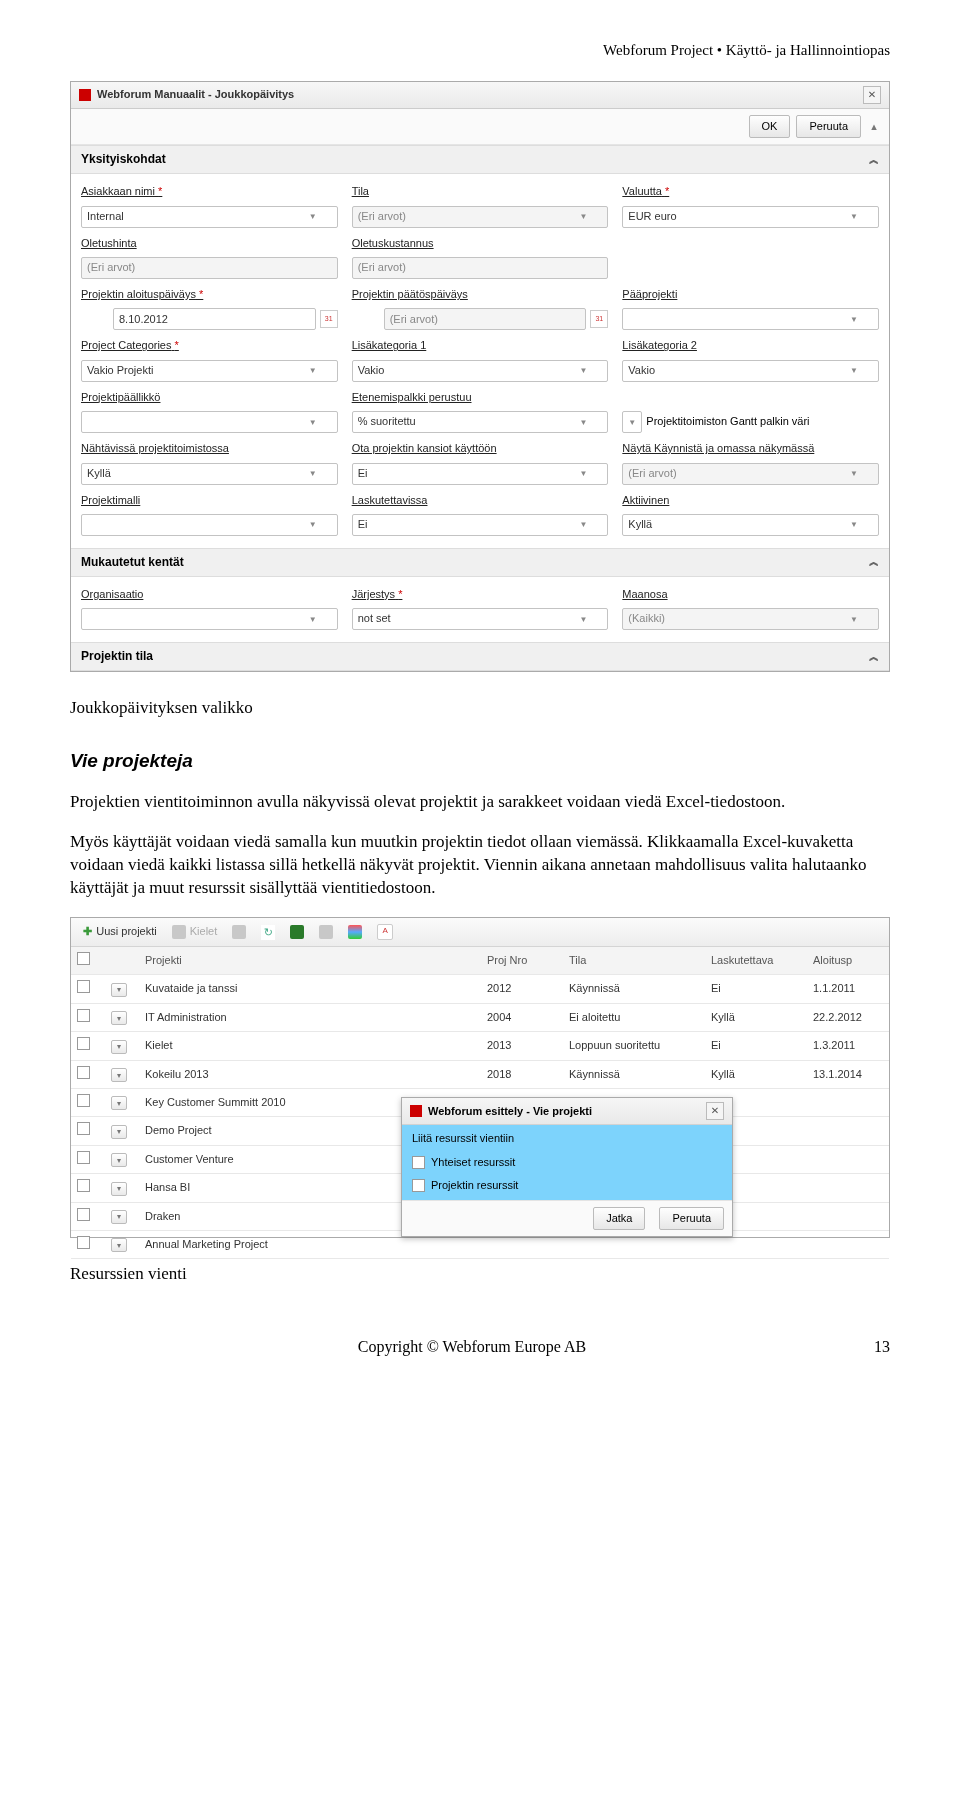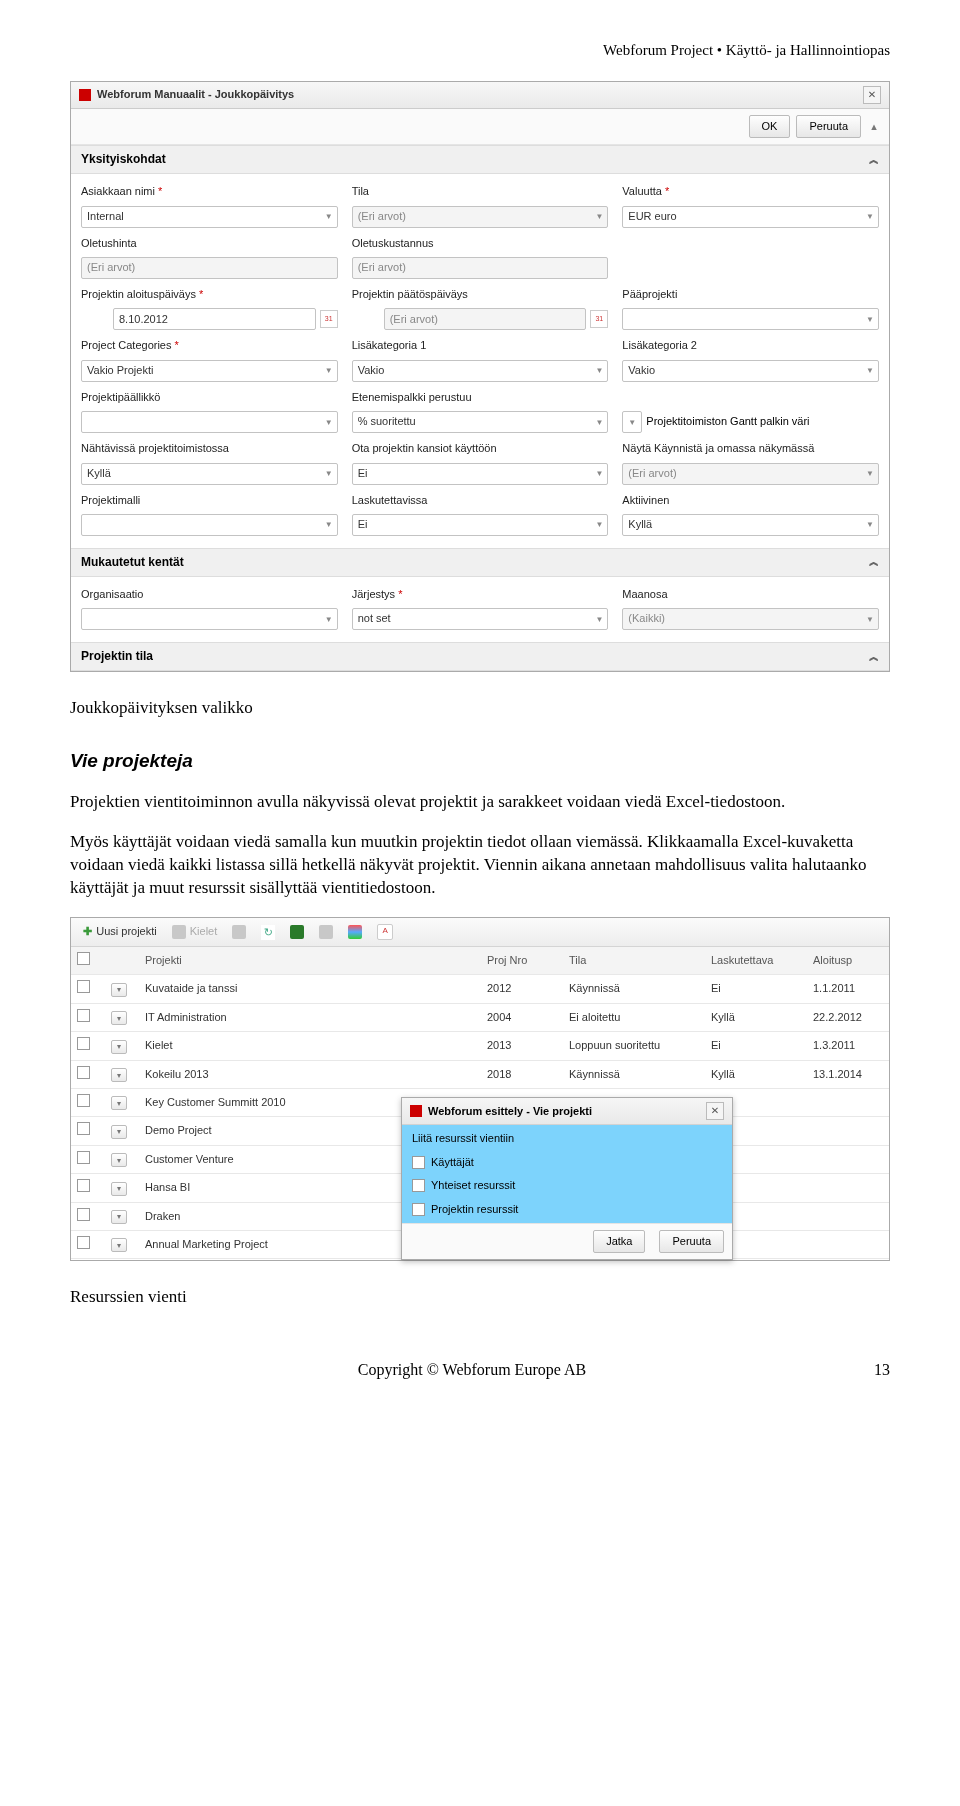--- a/index.html
+++ b/index.html
@@ -54,25 +54,25 @@
     width:14px; display:flex; align-items:center; justify-content:center; color:#777;
   }
   .section-hdr {
     background:#f0f0f0; border-bottom:1px solid #ddd; border-top:1px solid #ddd;
     padding:5px 10px; font-weight:bold; font-size:12px; display:flex; justify-content:space-between; align-items:center;
   }
   .chev { font-size:10px; color:#666; }
   .form-grid {
     display:grid; grid-template-columns: 1fr 1fr 1fr; gap:6px 14px; padding:8px 10px 12px 10px;
   }
-  .field-label { font-size:11px; color:#222; padding-top:2px; }
+  .field-label { font-size:11px; color:#222; padding-top:2px;text-decoration:underline; }
   .req { color:#c00; }
   .sel {
     border:1px solid #c3c3c3; background:#fff; height:20px; display:flex; align-items:center;
-    justify-content:space-between; padding:0 4px 0 5px; font-size:11px; color:#333;
+    justify-content:space-between; padding:0 20px 0 5px; font-size:11px; color:#333;
     border-radius:2px;
   }
   .sel.disabled { background:#f4f4f4; color:#888; }
   .caret { font-size:8px; color:#888; }
   .datebox { display:flex; align-items:center; gap:4px;margin-left:32px; }
   .calicon {
     width:16px; height:16px; display:flex; align-items:center; justify-content:center;
     font-size:7px; color:#c33; border:1px solid #ccc; background:#fff;
   }
   .stub { height:1px; }
@@ -439,24 +439,20 @@
         <div style="display:flex;align-items:center;gap:6px;">
           <span class="logo"></span>
           <span style="font-weight:bold;">Webforum esittely - Vie projekti</span>
         </div>
         <div class="close-x">✕</div>
       </div>
       <div class="popup-body">
         <div style="padding:2px 0 4px 0;">Liitä resurssit vientiin</div>
         <div class="popup-row">
             <span class="cb"></span>
-            <span>Käyttäjät</span>
-          </div>
-        <div class="popup-row">
-            <span class="cb"></span>
             <span>Yhteiset resurssit</span>
           </div>
         <div class="popup-row">
             <span class="cb"></span>
             <span>Projektin resurssit</span>
           </div>
       </div>
       <div class="popup-foot">
         <div class="abtn">Jatka</div>
         <div class="abtn">Peruuta</div>

